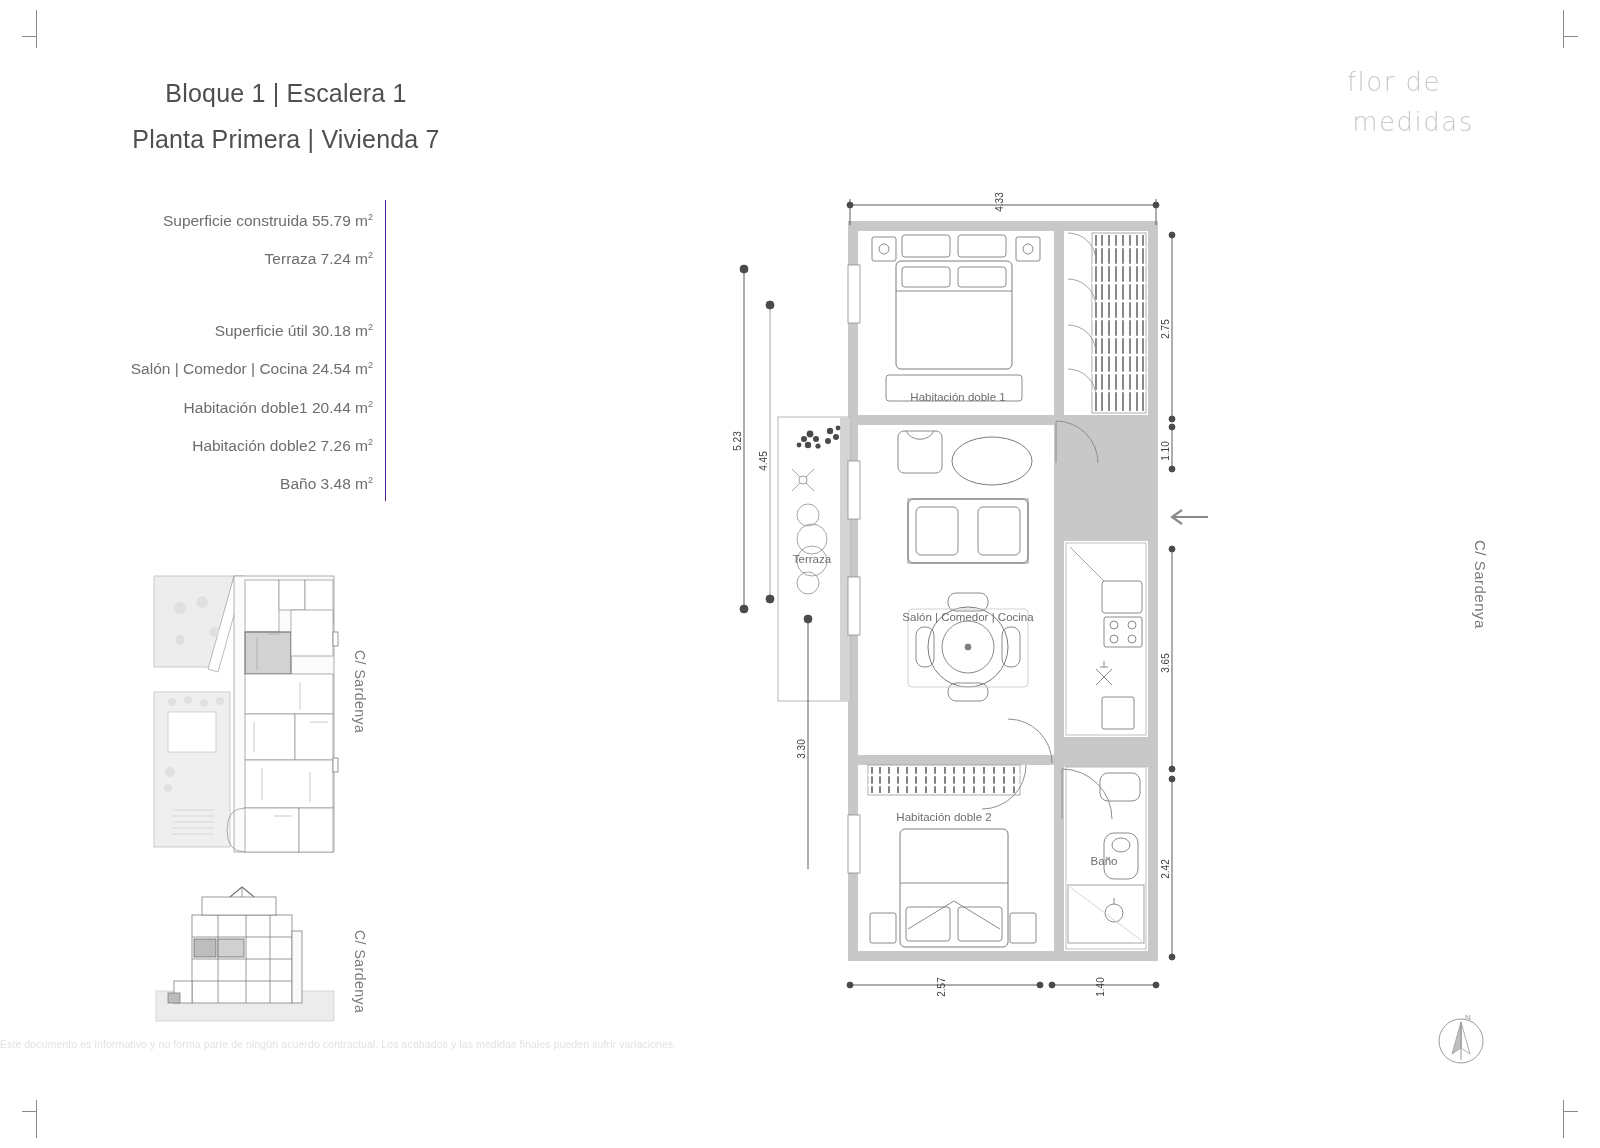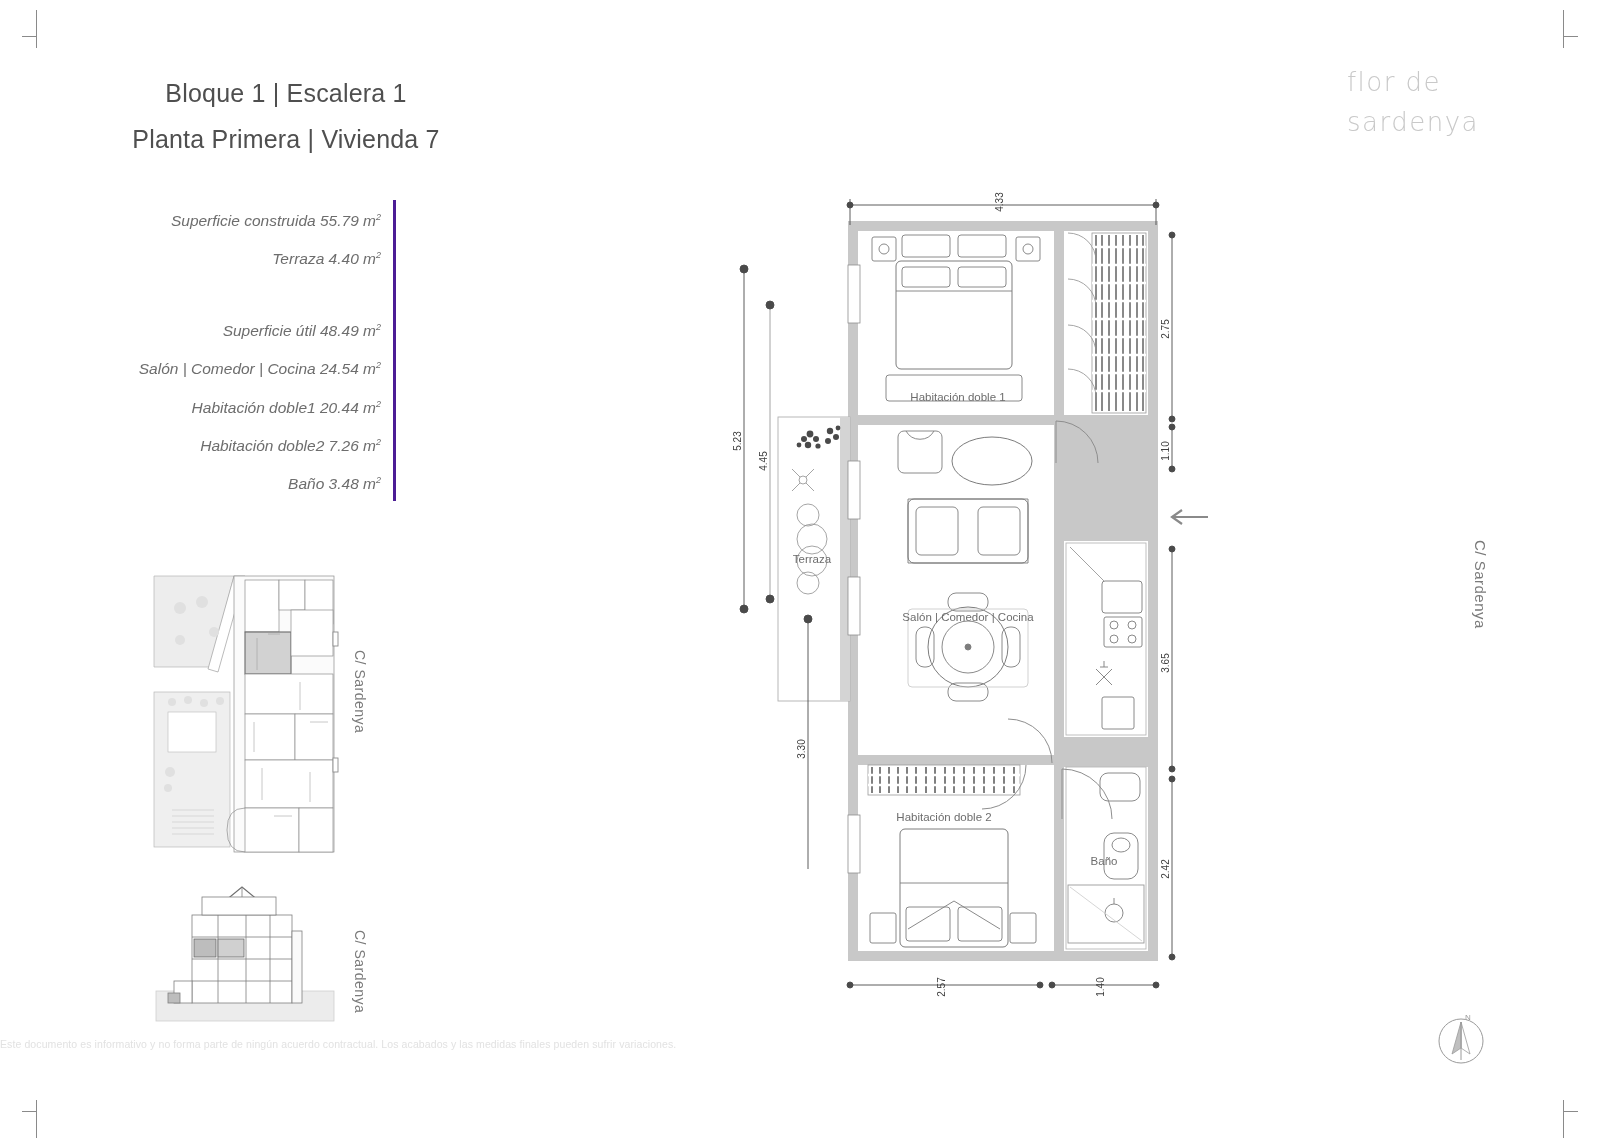--- a/index.html
+++ b/index.html
@@ -39,25 +39,24 @@
   #logo .l1, #logo .l2 {
     font-size: 26px; color: #c9c9c9; font-weight: 300;
     letter-spacing: 1.5px; line-height: 40px;
     font-family: "DejaVu Sans", sans-serif;
   }
   #logo .l1 { padding-left: 24px; }
   #logo .l2 { padding-left: 62px; }
 
   
   #areas {
-    position: absolute; left: 86px; top: 200px;
+    position: absolute; left: 76px; top: 200px;
     width: 310px; text-align: right;
-    border-right: 3px solid #4c1d95;
+    border-right: 1px solid #4c1d95;
     padding-right: 12px;
-    font-style: italic;
   }
   #areas .a-row { font-size: 15.5px; color: #6d6d6d; line-height: 34px; white-space: nowrap; }
   #areas .gap { height: 34px; }
   sup { font-size: 9px; vertical-align: super; }
 
   
   #site-key { position: absolute; left: 150px; top: 572px; width: 190px; height: 285px; }
   #elev-key { position: absolute; left: 150px; top: 875px; width: 190px; height: 150px; }
   .vert-label {
     position: absolute; font-size: 14px; color: #7a7a7a;
@@ -102,28 +101,28 @@
     <i class="h"></i>
   </div>
 
 <div id="title-block">
   <div class="line">Bloque 1 | Escalera 1</div>
   <div class="line">Planta Primera | Vivienda 7</div>
 </div>
 
 <div id="logo">
   <div class="l1">flor de</div>
-  <div class="l2">sardenya</div>
+  <div class="l2">medidas</div>
 </div>
 
 <div id="areas">
   <div class="a-row"><span>Superficie construida 55.79 m</span><sup>2</sup></div>
-  <div class="a-row"><span>Terraza 4.40 m</span><sup>2</sup></div>
+  <div class="a-row"><span>Terraza 7.24 m</span><sup>2</sup></div>
   <div class="gap"></div>
-  <div class="a-row"><span>Superficie útil 48.49 m</span><sup>2</sup></div>
+  <div class="a-row"><span>Superficie útil 30.18 m</span><sup>2</sup></div>
   <div class="a-row"><span>Salón | Comedor | Cocina 24.54 m</span><sup>2</sup></div>
   <div class="a-row"><span>Habitación doble1 20.44 m</span><sup>2</sup></div>
   <div class="a-row"><span>Habitación doble2 7.26 m</span><sup>2</sup></div>
   <div class="a-row"><span>Baño 3.48 m</span><sup>2</sup></div>
 </div>
 
 <svg id="site-key" viewBox="0 0 190 285">
   <g stroke="#8d8d8d" fill="none" stroke-width="0.7">
     <polygon points="4,4 84,4 60,95 4,95" fill="#ededed" stroke="#b5b5b5"></polygon>
     <polygon points="84,4 95,4 68,100 58,97" fill="#ffffff" stroke="#9e9e9e"></polygon>

